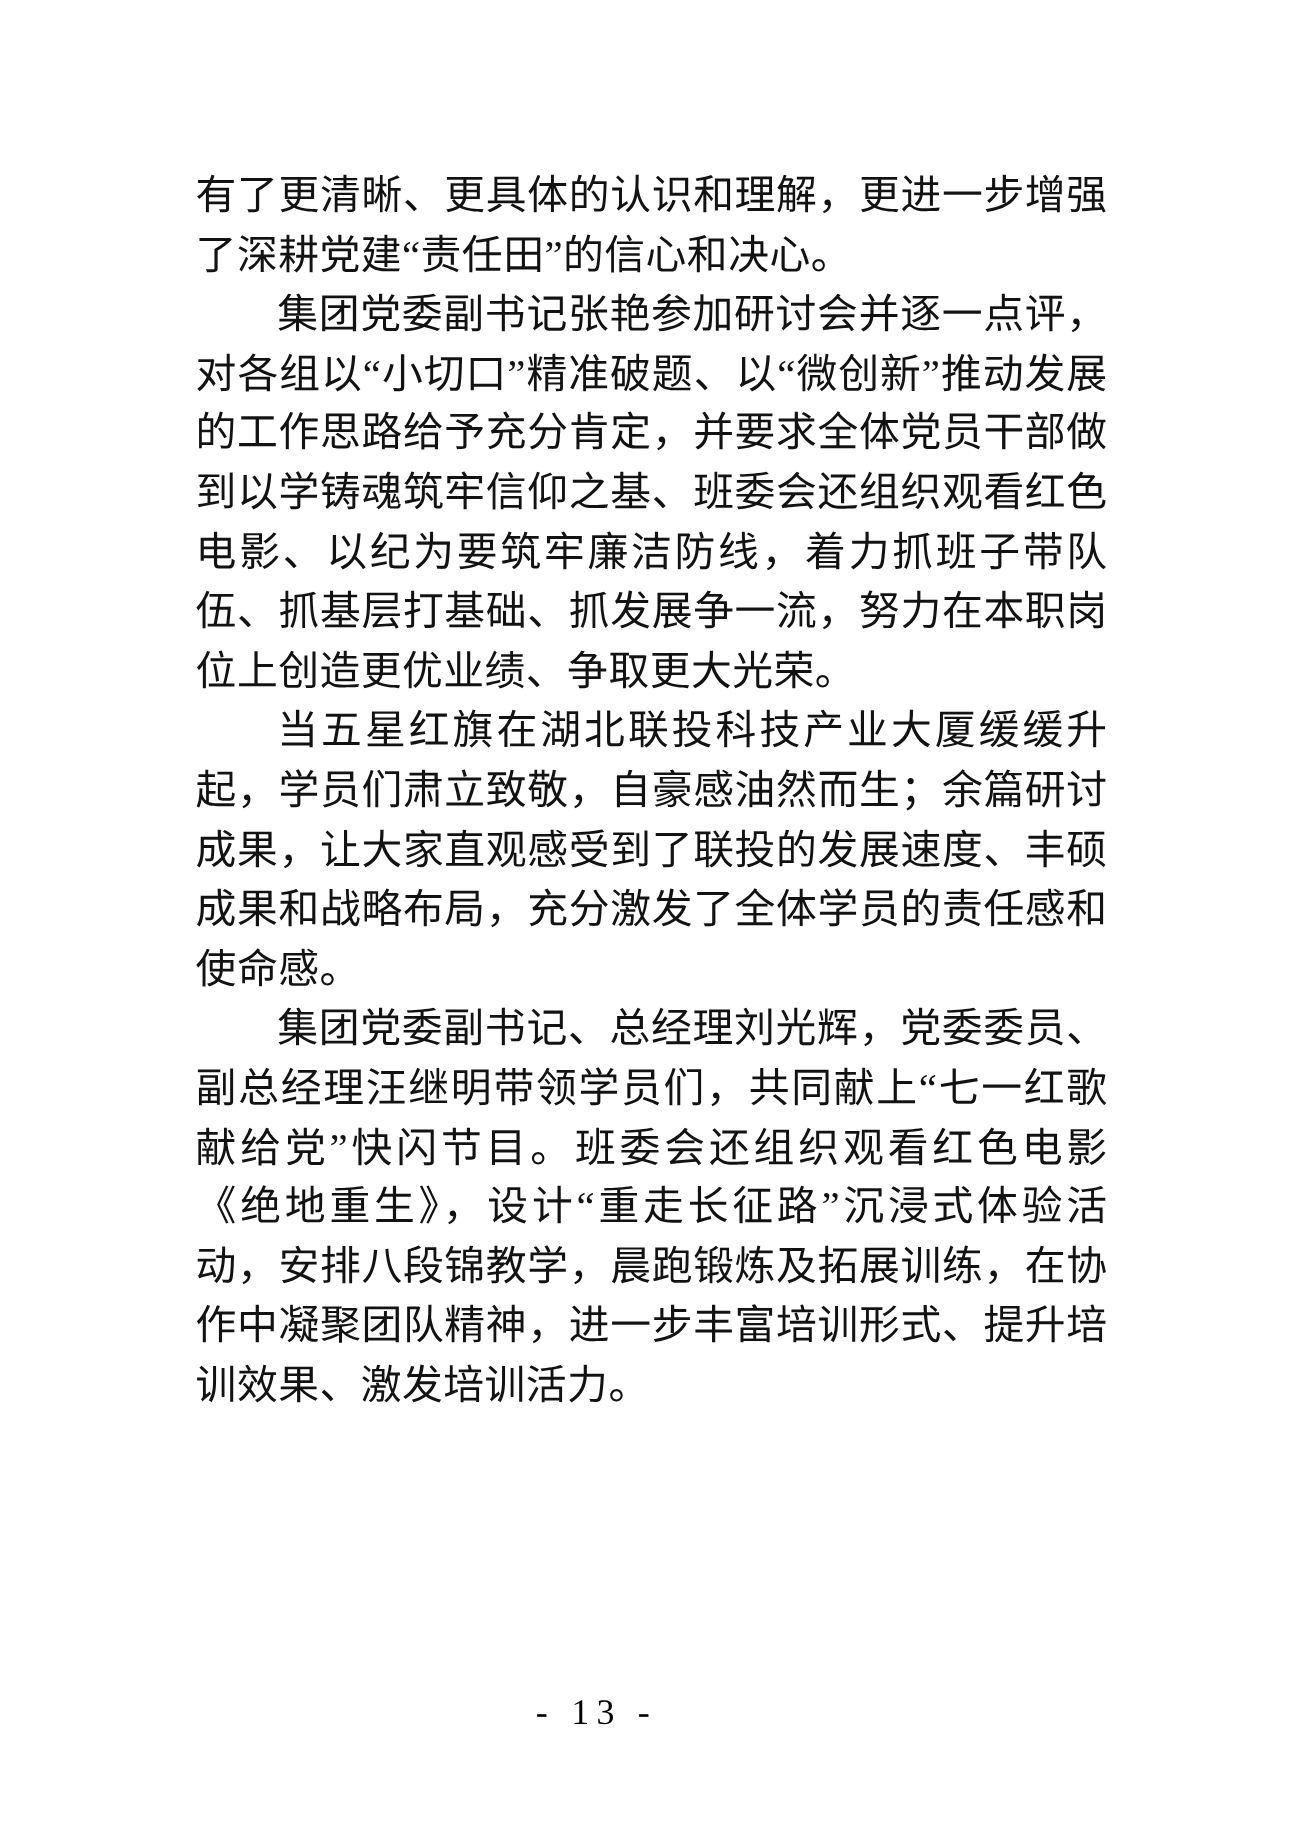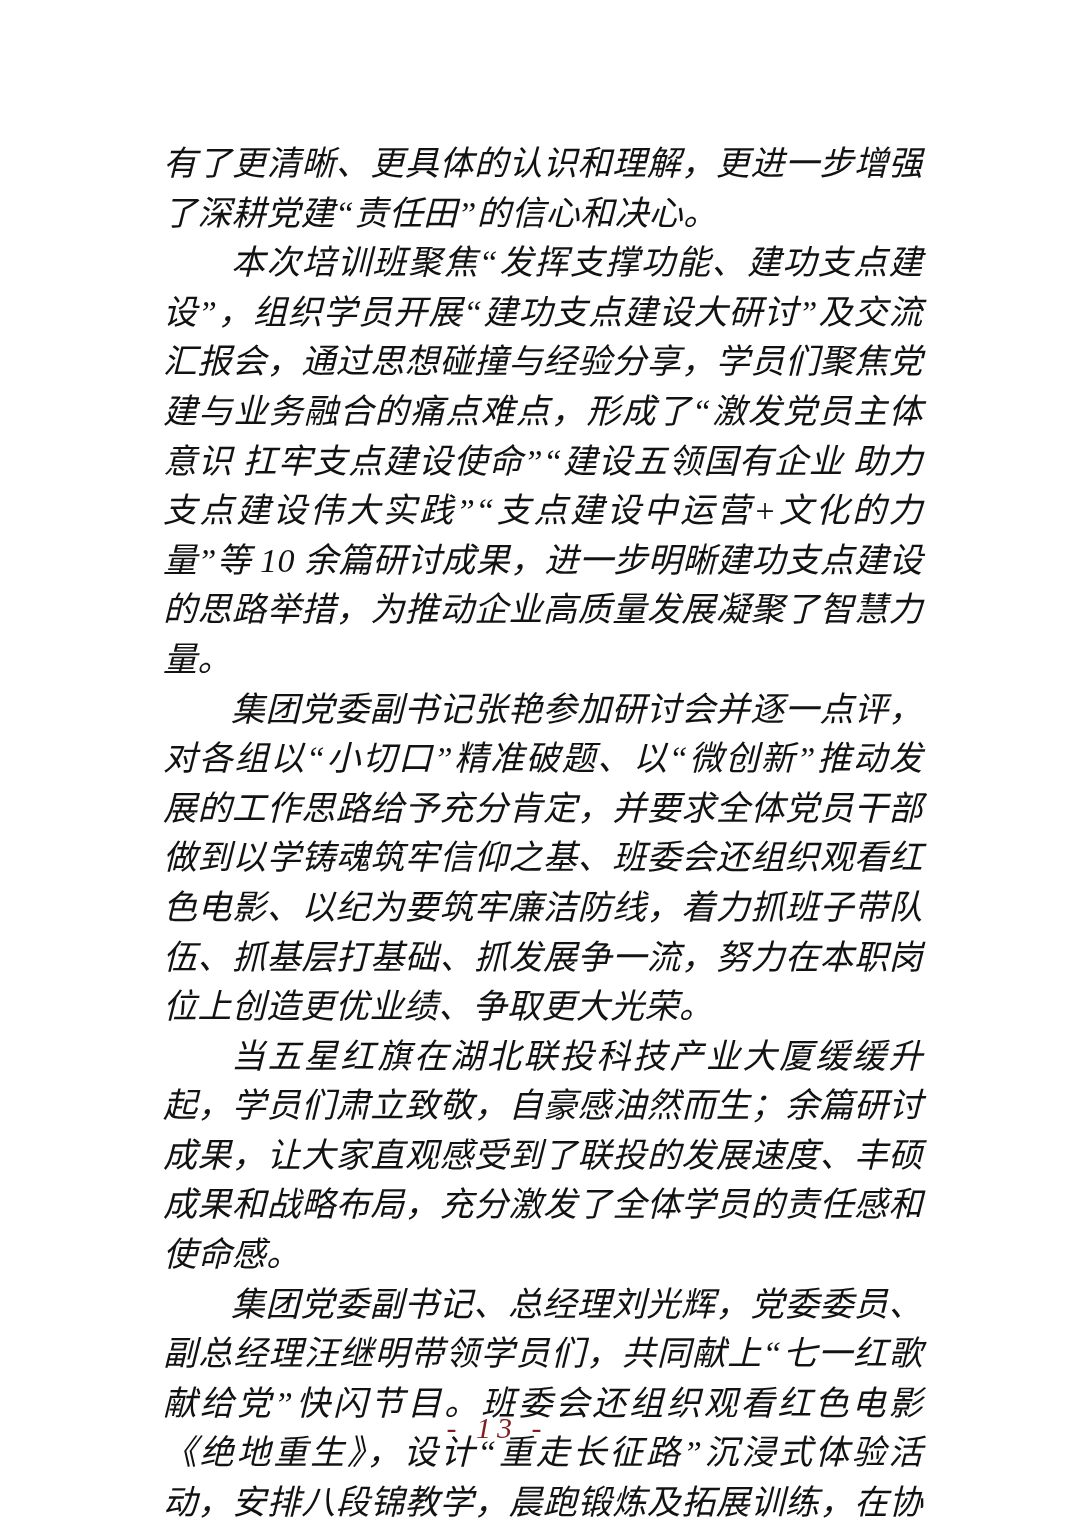--- a/index.html
+++ b/index.html
@@ -8,21 +8,20 @@
     background: #ffffff;
   }
   .page {
     position: relative;
     width: 994px;
     height: 1520px;
     background: #ffffff;
     overflow: hidden;
     font-family: "Liberation Serif", "DejaVu Serif", serif;
     color: #121212;
-    font-style: italic;
   }
   .document-body {
     position: absolute;
     left: 163px;
     top: 139px;
     width: 760px;
   }
   .para {
     margin: 0;
     padding: 0;
@@ -39,32 +38,31 @@
     text-indent: 2em;
   }
   .page-footer {
     position: absolute;
     left: 0;
     top: 1410px;
     width: 100%;
     text-align: center;
     font-size: 30px;
     letter-spacing: 6px;
-    color: #7f1d1d;
+    color: #000000;
     line-height: 36px;
   }
 </style>
 </head>
 <body>
 
 <div class="page">
 
   <div class="document-body">
     <p class="para">有了更清晰、更具体的认识和理解，更进一步增强了深耕党建“责任田”的信心和决心。</p>
-    <p class="para indent">本次培训班聚焦“发挥支撑功能、建功支点建设”，组织学员开展“建功支点建设大研讨”及交流汇报会，通过思想碰撞与经验分享，学员们聚焦党建与业务融合的痛点难点，形成了“激发党员主体意识 扛牢支点建设使命”“建设五领国有企业 助力支点建设伟大实践”“支点建设中运营+文化的力量”等 10 余篇研讨成果，进一步明晰建功支点建设的思路举措，为推动企业高质量发展凝聚了智慧力量。</p>
     <p class="para indent">集团党委副书记张艳参加研讨会并逐一点评，对各组以“小切口”精准破题、以“微创新”推动发展的工作思路给予充分肯定，并要求全体党员干部做到以学铸魂筑牢信仰之基、班委会还组织观看红色电影、以纪为要筑牢廉洁防线，着力抓班子带队伍、抓基层打基础、抓发展争一流，努力在本职岗位上创造更优业绩、争取更大光荣。</p>
     <p class="para indent">当五星红旗在湖北联投科技产业大厦缓缓升起，学员们肃立致敬，自豪感油然而生；余篇研讨成果，让大家直观感受到了联投的发展速度、丰硕成果和战略布局，充分激发了全体学员的责任感和使命感。</p>
     <p class="para indent">集团党委副书记、总经理刘光辉，党委委员、副总经理汪继明带领学员们，共同献上“七一红歌献给党”快闪节目。班委会还组织观看红色电影《绝地重生》，设计“重走长征路”沉浸式体验活动，安排八段锦教学，晨跑锻炼及拓展训练，在协作中凝聚团队精神，进一步丰富培训形式、提升培训效果、激发培训活力。</p>
   </div>
 
   <div class="page-footer">- 13 -</div>
 
 </div>
 
 </body></html>

